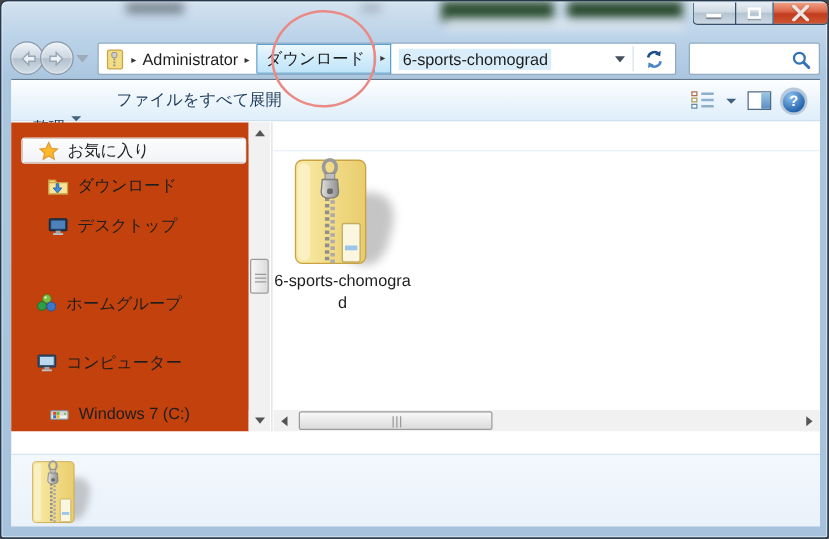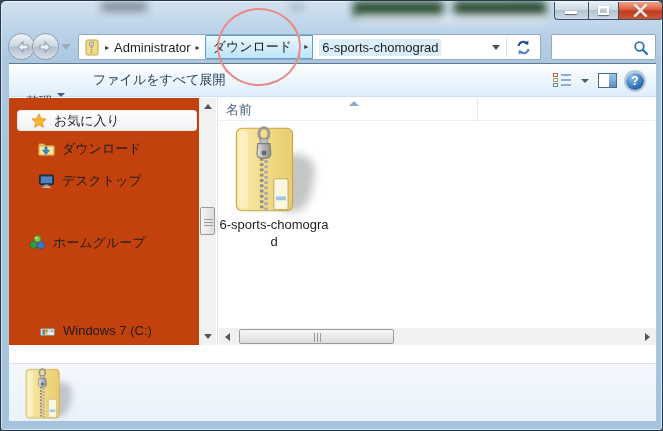--- a/index.html
+++ b/index.html
@@ -242,20 +242,29 @@
       </div>
       <div class="sb-row" style="top:134px;left:20px;">
         <svg class="sb-ic" width="17" height="17" viewBox="0 0 17 17">
           <circle cx="8.5" cy="5" r="3.4" fill="#7ac143" stroke="#4e8a2a" stroke-width=".8"></circle>
           <circle cx="4.6" cy="10.8" r="3.6" fill="#2f9e44" stroke="#1f6e2e" stroke-width=".8"></circle>
           <circle cx="12" cy="11.2" r="3.6" fill="#3c78c8" stroke="#2a5490" stroke-width=".8"></circle>
           <circle cx="7.4" cy="4" r="1" fill="#d7efc2"></circle>
         </svg>
         <span class="txt">ホームグループ</span>
       </div>
+      <div class="sb-row" style="top:181px;left:20px;">
+        <svg class="sb-ic" width="17" height="16" viewBox="0 0 17 16">
+          <rect x="1.5" y="2" width="14" height="9.5" rx="1" fill="#3c5a78" stroke="#233a52"></rect>
+          <rect x="3" y="3.5" width="11" height="6.5" fill="#bcd9f0"></rect>
+          <rect x="6.5" y="11.5" width="4" height="2" fill="#9aa4ad"></rect>
+          <rect x="4.5" y="13.5" width="8" height="1.5" fill="#b9c1c9"></rect>
+        </svg>
+        <span class="txt">コンピューター</span>
+      </div>
       <div class="sb-row" style="top:206px;left:30px;margin-top:16px;">
         <svg class="sb-ic" width="17" height="16" viewBox="0 0 17 16">
           <rect x="1.5" y="5.5" width="14" height="7" rx="1.2" fill="#d9d9d9" stroke="#8b8b8b"></rect>
           <rect x="2.5" y="9.5" width="12" height="2" fill="#f2f2f2"></rect>
           <rect x="3.5" y="6.5" width="2.4" height="2.4" fill="#d64f2a"></rect>
           <rect x="6.2" y="6.5" width="2.4" height="2.4" fill="#6cb33f"></rect>
           <rect x="3.5" y="9.2" width="2.4" height="2.4" fill="#2f74c9"></rect>
           <rect x="6.2" y="9.2" width="2.4" height="2.4" fill="#f0b521"></rect>
           <circle cx="13" cy="8" r=".9" fill="#6fbf4f"></circle>
         </svg>
@@ -271,24 +280,20 @@
           <span class="grip-h"></span>
         </div>
       <div class="scroll-arrow" style="bottom:0;">
           <span class="tri-down"></span>
         </div>
     </div>
     <div id="sb-divider"></div>
 
     <div id="main">
       <div id="colheads">
-        <div id="col-name" class="colhead">
-          <span>名前</span>
-          <span id="sort-arrow"></span>
-        </div>
       </div>
 
       <div id="file-item">
         <div id="file-shadow"></div>
         <svg id="file-icon" width="68" height="88" viewBox="0 0 60 80">
           <defs>
             <linearGradient id="fg" x1="0" y1="0" x2="1" y2="0">
               <stop offset="0" stop-color="#f9ecab"></stop>
                 <stop offset=".55" stop-color="#f1da84"></stop>
                 <stop offset="1" stop-color="#e9cd6e"></stop>

